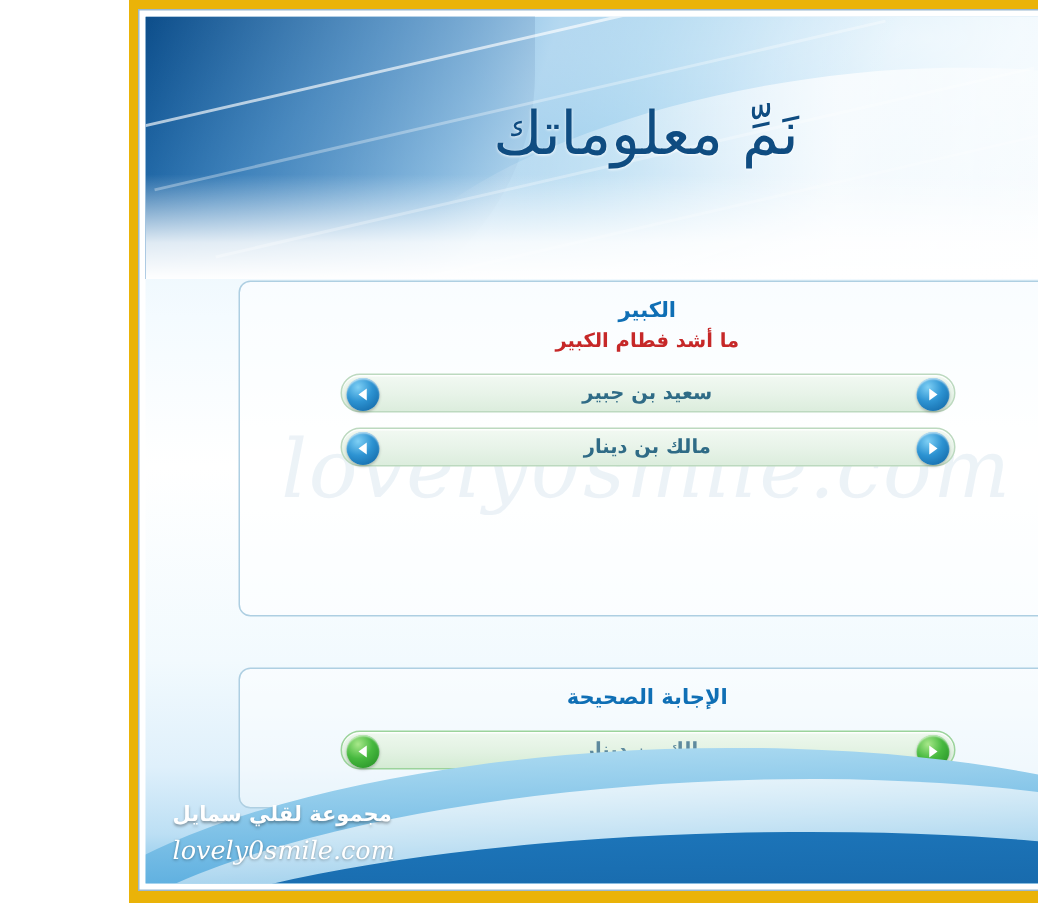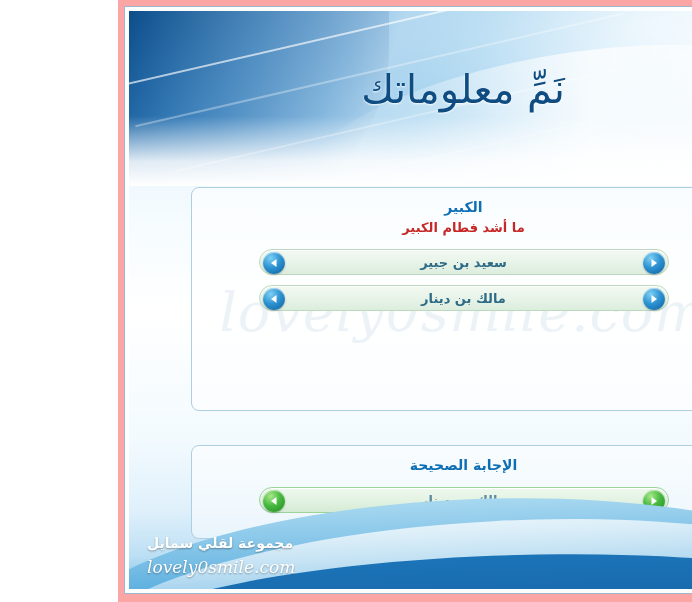--- a/index.html
+++ b/index.html
@@ -8,21 +8,22 @@
     background: #ffffff;
   }
   body {
     font-family: "DejaVu Sans", "Liberation Sans", sans-serif;
   }
   .screen {
     position: relative;
     width: 574px;
     height: 602px;
     overflow: hidden;
-    background: #fca5a5;
+    background: #eab308;
+    padding-left: 32px;
   }
   
   .frame {
     position: absolute;
     left: 6px;
     top: 6px;
     width: 678px;
     height: 588px;
     border: 1px solid #9ab8cf;
     box-sizing: border-box;

